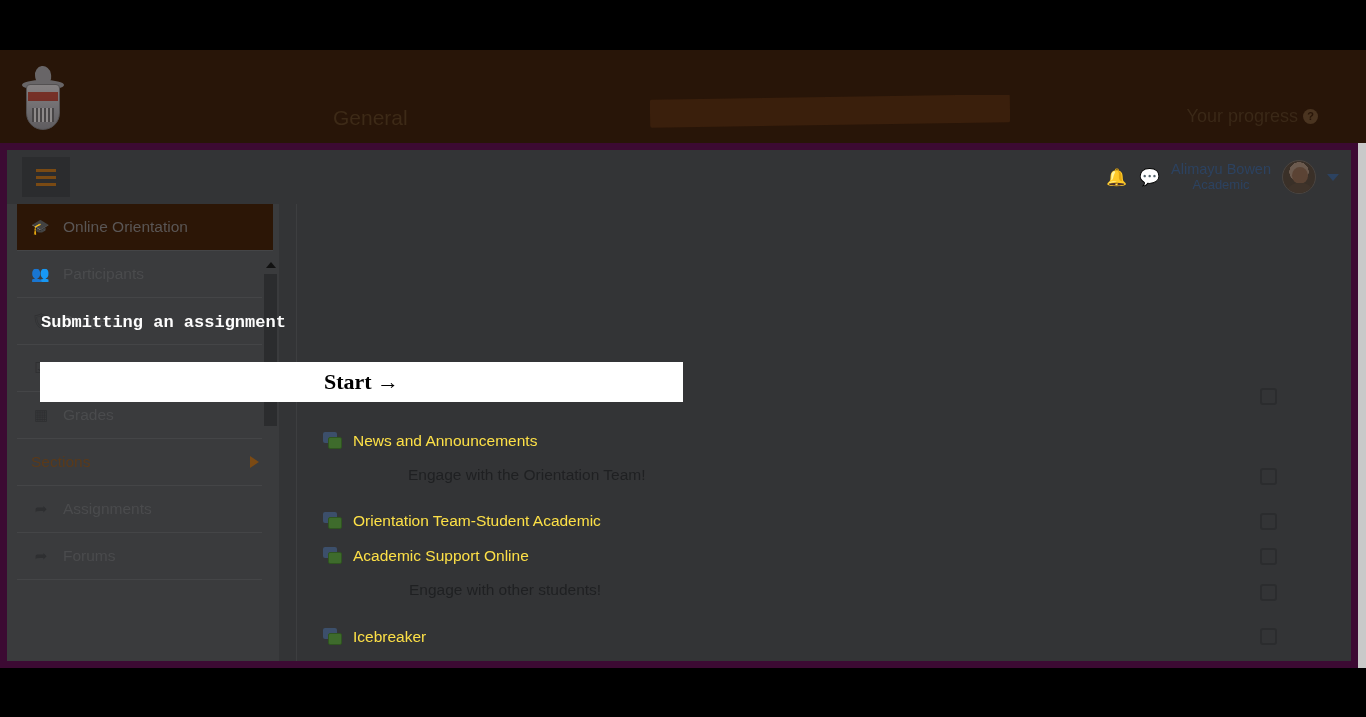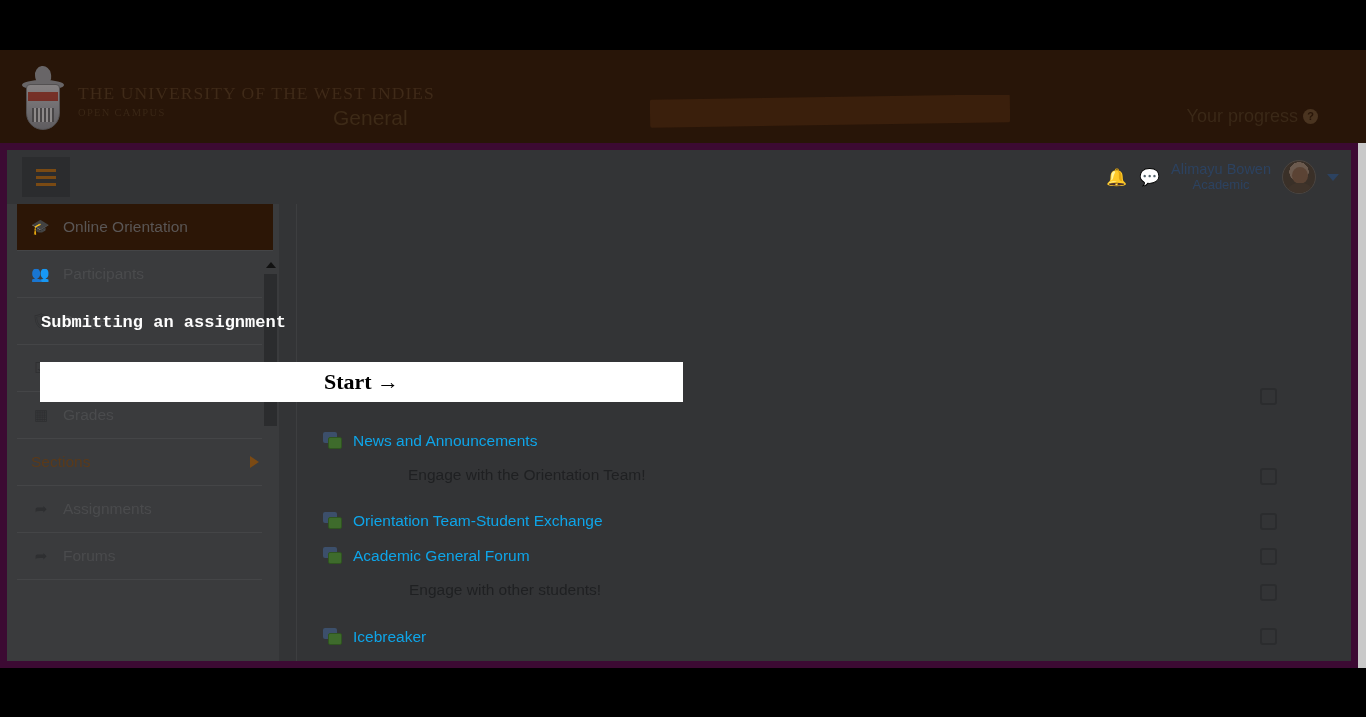--- a/index.html
+++ b/index.html
@@ -211,21 +211,21 @@
   }
   .act-icon { width: 20px; height: 18px; position: relative; }
   .act-icon .back {
     position:absolute; left:0; top:0; width:14px; height:11px;
     background:#3c4f6b; border-radius:2px;
   }
   .act-icon .front {
     position:absolute; left:5px; top:5px; width:14px; height:12px;
     background:#3e6b2c; border-radius:2px; border:1px solid #2f5420;
   }
-  .act-link { color: #0ea5e9; font-size: 15.5px; cursor: pointer; }
+  .act-link { color: #fde047; font-size: 15.5px; cursor: pointer; }
   .act-desc { position:absolute; color: #1f2022; font-size: 15.5px; }
   .cbox {
     position: absolute; width: 17px; height: 17px;
     border: 2px solid #2b2c2e; border-radius: 3px; background: transparent;
     cursor: pointer;
   }
 
   
   .tip-title {
     position: absolute; left: 41px; top: 313px;
@@ -257,24 +257,20 @@
   <div class="page-backdrop">
 
     <div class="uwi-header">
       <div class="uwi-logo-wrap">
         <div class="crest">
           <div class="wing"></div>
             <div class="bird"></div>
           <div class="shield"></div>
             <div class="band"></div>
             <div class="bars"></div>
-        </div>
-        <div>
-          <div class="uwi-text-main">THE UNIVERSITY OF THE WEST INDIES</div>
-          <div class="uwi-text-sub">OPEN CAMPUS</div>
         </div>
       </div>
       <div class="hdr-general">General</div>
       <div class="hdr-progress">
         <span>Your progress</span>
         <span class="qmark">?</span>
       </div>
     </div>
 
     <div class="banner-art">
@@ -364,29 +360,29 @@
             </span>
           <span class="act-link">News and Announcements</span>
         </div>
         <div class="act-desc" style="left:111px; top:262px">Engage with the Orientation Team!</div>
 
         <div class="act-row" style="top:308px">
           <span class="act-icon">
               <i class="back"></i>
               <i class="front"></i>
             </span>
-          <span class="act-link">Orientation Team-Student Exchange</span>
+          <span class="act-link">Orientation Team-Student Academic</span>
         </div>
 
         <div class="act-row" style="top:343px">
           <span class="act-icon">
               <i class="back"></i>
               <i class="front"></i>
             </span>
-          <span class="act-link">Academic General Forum</span>
+          <span class="act-link">Academic Support Online</span>
         </div>
         <div class="act-desc" style="left:112px; top:377px">Engage with other students!</div>
 
         <div class="act-row" style="top:424px">
           <span class="act-icon">
               <i class="back"></i>
               <i class="front"></i>
             </span>
           <span class="act-link">Icebreaker</span>
         </div>

